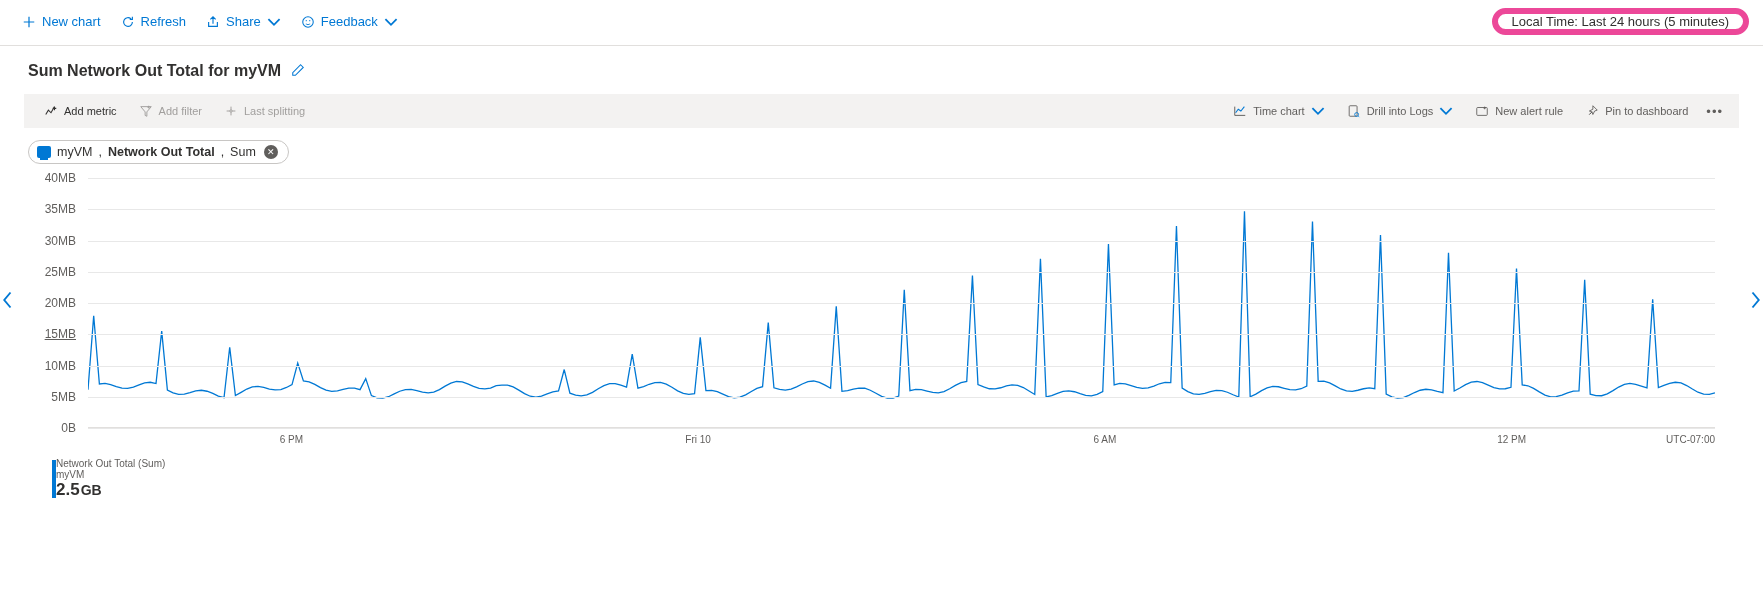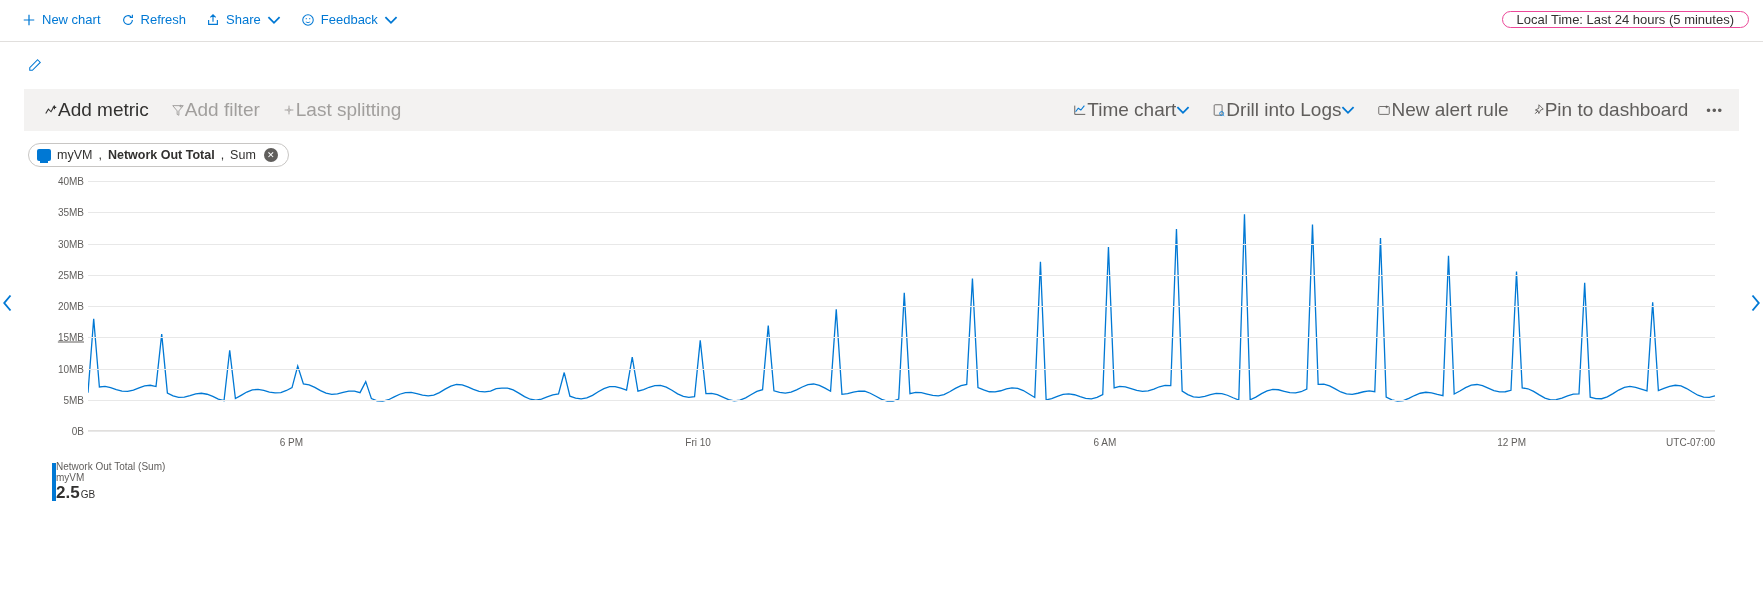--- a/index.html
+++ b/index.html
@@ -1,57 +1,57 @@
 <!DOCTYPE html>
 <html><head>
 <meta charset="utf-8">
 <style>
   *{box-sizing:border-box;margin:0;padding:0}
   body{font-family:"Segoe UI",Arial,sans-serif;font-size:13px;color:#323130;background:#fff;width:1763px}
   .topbar{display:flex;align-items:center;justify-content:space-between;padding:8px 14px 10px 14px}
   .topbar-left{display:flex;align-items:center;gap:4px}
   .tb-btn{display:flex;align-items:center;gap:6px;color:#0078d4;padding:4px 8px;cursor:pointer;font-size:13px}
   .tb-btn svg{width:14px;height:14px}
-  .time-pill{border:1px solid #ec4899;border-radius:14px;padding:0 14px;font-size:13px;color:#323130}
+  .time-pill{border:6px solid #ec4899;border-radius:14px;padding:0 14px;font-size:13px;color:#323130}
   .divider{border-bottom:1px solid #e1dfdd;margin:0 0 8px 0}
   .title-row{display:flex;align-items:center;gap:10px;padding:8px 24px 14px 28px}
   .title{font-size:16px;font-weight:600;color:#323130}
   .edit-ico{color:#0078d4}
   .bar{display:flex;align-items:center;justify-content:space-between;background:#f3f2f1;padding:6px 12px;margin:0 24px}
   .bar-left,.bar-right{display:flex;align-items:center;gap:6px}
-  .bar-btn{display:flex;align-items:center;color:#605e5c;padding:4px 8px;cursor:pointer;font-size:19px}
+  .bar-btn{display:flex;align-items:center;gap:6px;color:#605e5c;padding:4px 8px;cursor:pointer;font-size:11px}
   .bar-btn.primary{color:#323130}
   .bar-btn.disabled{color:#a19f9d}
   .bar-btn svg{width:14px;height:14px}
   .chev{width:10px;height:10px}
   .pill-row{padding:12px 24px 4px 28px}
   .pill{display:inline-flex;align-items:center;gap:6px;border:1px solid #c8c6c4;border-radius:14px;padding:4px 10px 4px 8px;font-size:12.5px;color:#323130}
   .pill .mon{width:14px;height:12px;background:#0078d4;border-radius:2px;position:relative}
   .pill .mon:after{content:"";position:absolute;left:3px;bottom:-2px;width:8px;height:2px;background:#0078d4}
   .pill b{font-weight:600}
   .pill .x{width:14px;height:14px;border-radius:50%;background:#605e5c;color:#fff;display:flex;align-items:center;justify-content:center;font-size:9px;margin-left:2px}
   .chart-zone{position:relative;padding:10px 24px 0 24px}
   .nav-arrow{position:absolute;top:120px;width:24px;height:24px;display:flex;align-items:center;justify-content:center;color:#0078d4;cursor:pointer}
   .nav-left{left:-4px}.nav-right{right:-4px}
   .chart-frame{position:relative;margin-left:24px;margin-right:24px}
   .y-labels{position:absolute;left:-6px;top:0;width:42px}
-  .y-lbl{position:absolute;right:0;font-size:10px;color:#605e5c;transform:translateY(-50%)}
+  .y-lbl{position:absolute;right:8px;font-size:12px;color:#605e5c;transform:translateY(-50%)}
   .plot{position:relative;margin-left:40px;height:250px;border-bottom:1px solid #e1dfdd}
   .grid-line{position:absolute;left:0;right:0;border-top:1px solid #e8e8e8}
   .x-labels{position:relative;margin-left:40px;height:20px}
   .x-lbl{position:absolute;font-size:10px;color:#605e5c;transform:translateX(-50%);top:6px}
   .utc{position:absolute;right:0;top:6px;font-size:10px;color:#605e5c}
   svg.line{position:absolute;left:0;top:0;width:100%;height:100%}
   .legend{padding:10px 24px 14px 52px}
   .leg-card{display:flex;align-items:center;}
   .leg-bar{width:4px;height:38px;background:#0078d4}
   .leg-txt .l1{font-size:10px;color:#605e5c}
   .leg-txt .l2{font-size:10px;color:#605e5c}
   .leg-txt .val{font-size:17px;font-weight:600;color:#323130}
-  .leg-txt .unit{font-size:10px;font-weight:400;margin-left:1px}
+  .leg-txt .unit{font-size:14px;font-weight:700;margin-left:1px}
   .more-dots{color:#605e5c;letter-spacing:1px;padding:0 4px}
 </style>
 </head>
 <body>
 
 <div class="topbar">
   <div class="topbar-left">
     <div class="tb-btn">
       <svg viewBox="0 0 16 16">
           <path d="M8 2v12M2 8h12" stroke="#0078d4" stroke-width="1.4" fill="none"></path>
@@ -86,20 +86,21 @@
         </svg>
     </div>
   </div>
   <div class="time-pill">
     <span>Local Time: Last 24 hours (5 minutes)</span>
   </div>
 </div>
 <div class="divider"></div>
 
 <div class="title-row">
+  <span class="title">Sum Network Out Total for myVM</span>
   <span class="edit-ico">
     <svg width="14" height="14" viewBox="0 0 16 16">
         <path d="M11 2l3 3-9 9H2v-3z" stroke="#0078d4" stroke-width="1.2" fill="none"></path>
       </svg>
   </span>
 </div>
 
 <div class="bar">
   <div class="bar-left">
     <div class="bar-btn primary">

